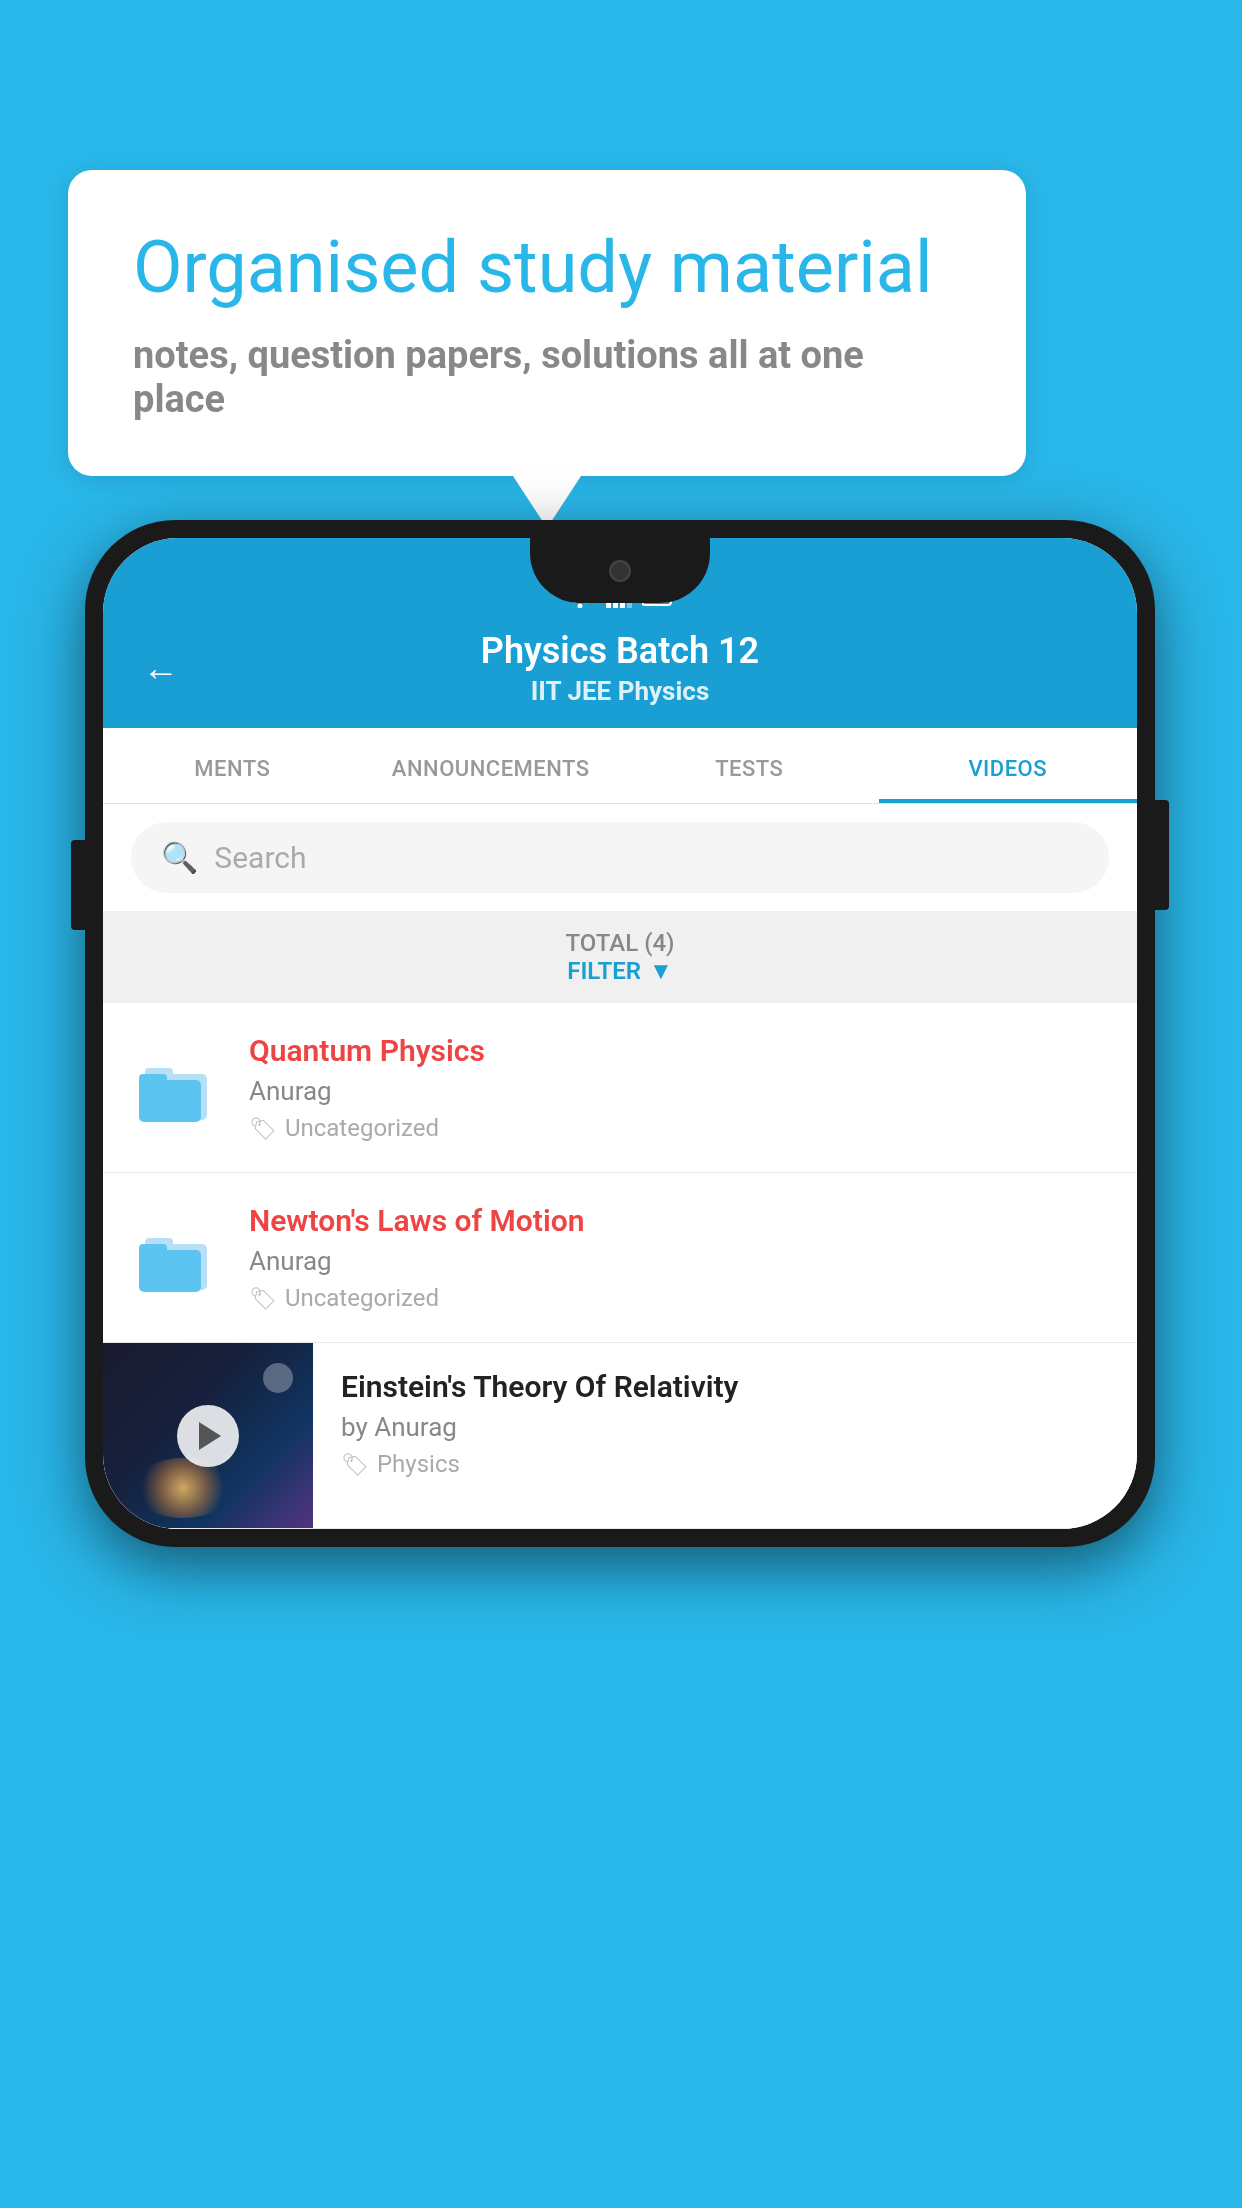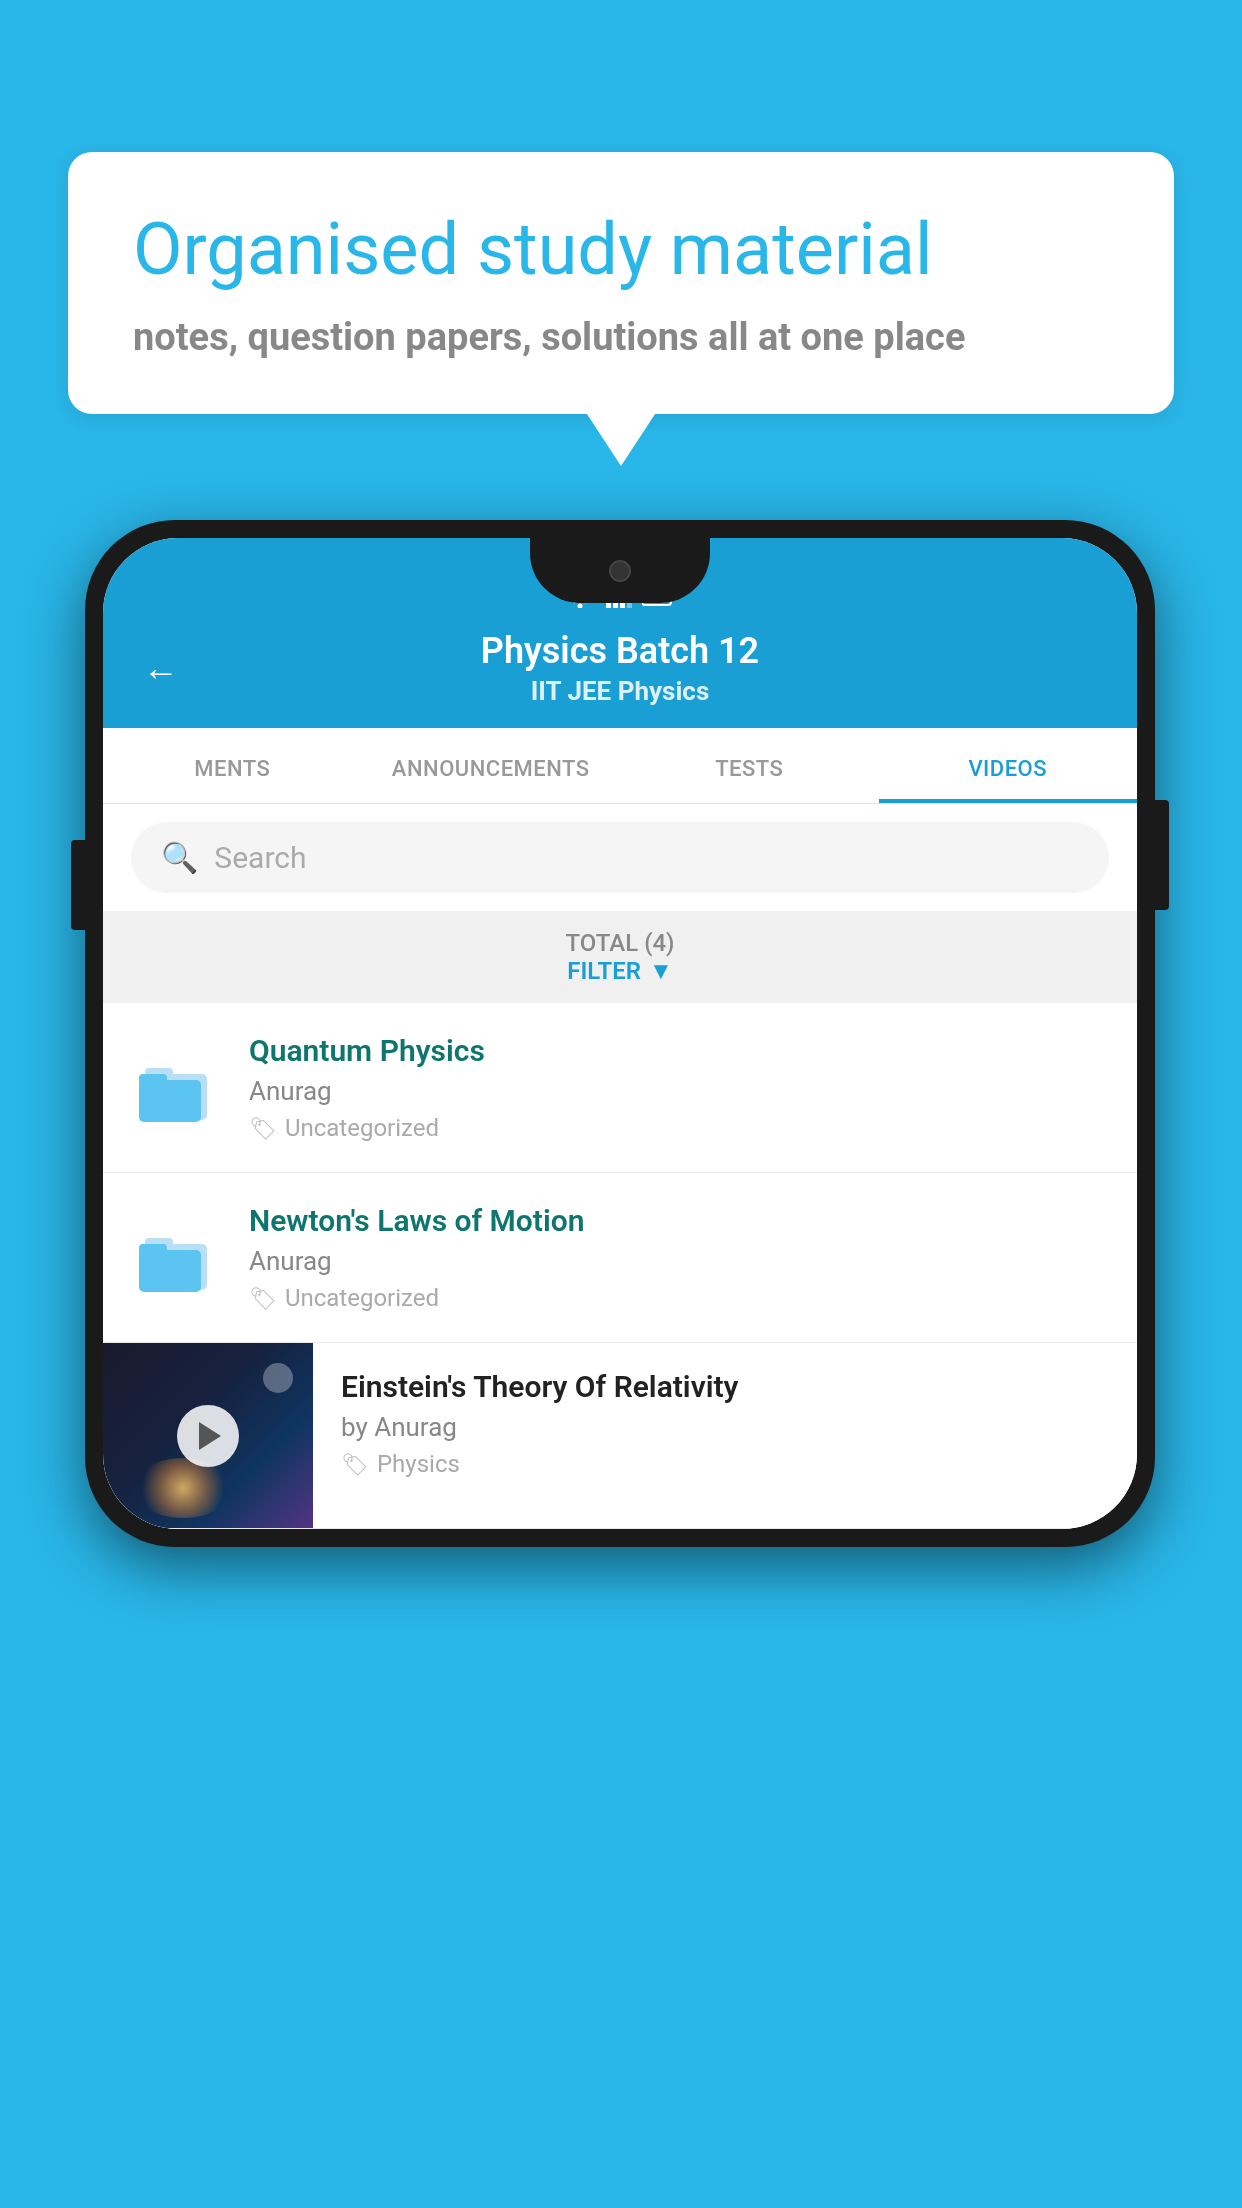--- a/index.html
+++ b/index.html
@@ -9,23 +9,23 @@
       height: 2208px;
       background-color: #29b6e8;
       font-family: 'Roboto', Arial, sans-serif;
       overflow: hidden;
       position: relative;
     }
 
     
     .speech-bubble-wrapper {
       position: absolute;
-      top: 152px;
+      top: 170px;
       left: 68px;
-      width: 1106px;
+      width: 958px;
     }
 
     .speech-bubble {
       background: white;
       border-radius: 24px;
       padding: 55px 65px 55px 65px;
       box-shadow: 0 4px 20px rgba(0,0,0,0.1);
       position: relative;
     }
 
@@ -302,21 +302,21 @@
       height: 72px;
     }
 
     .video-info {
       flex: 1;
     }
 
     .video-title {
       font-size: 30px;
       font-weight: 600;
-      color: #0f766e;
+      color: #ef4444;
       margin-bottom: 8px;
     }
 
     .video-author {
       font-size: 26px;
       color: #888;
       margin-bottom: 8px;
     }
 
     .video-tag {

